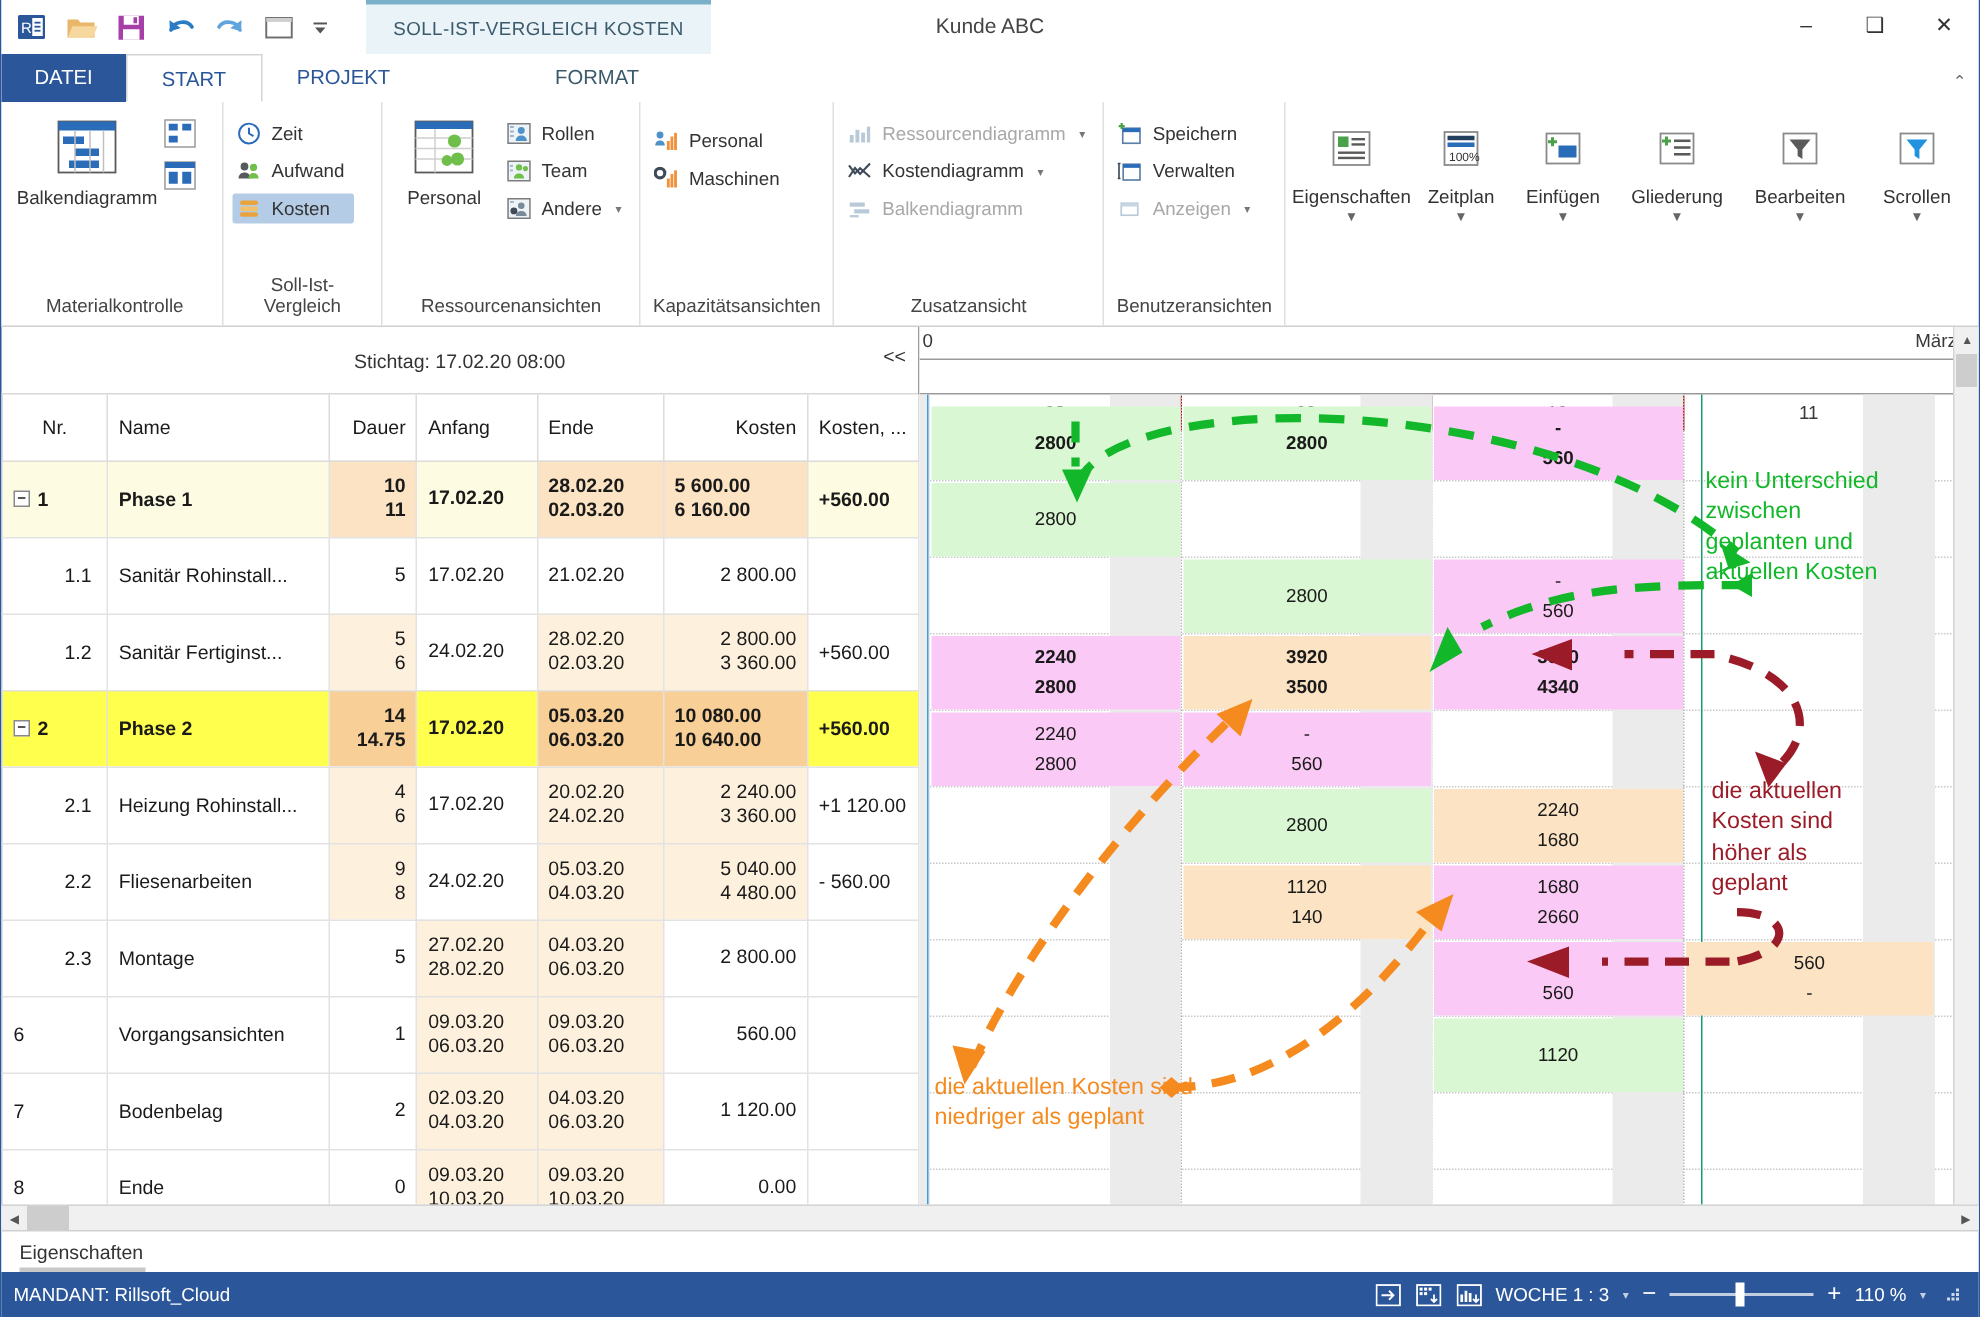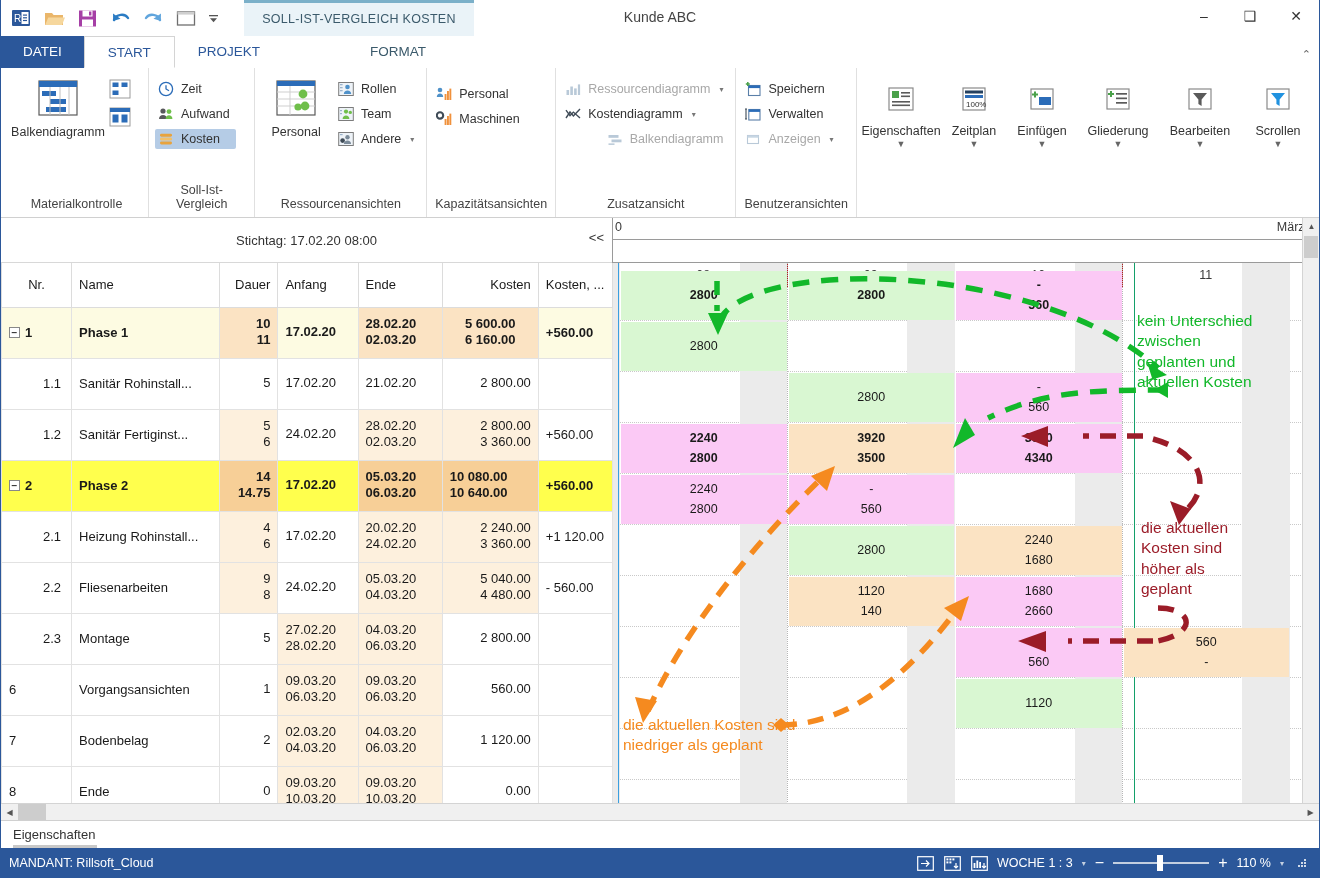--- a/index.html
+++ b/index.html
@@ -36,21 +36,21 @@
   .ribbon { flex:0 0 150px; background:#fff; border-bottom:1px solid #d0d0d0; display:flex; position:relative; padding-left:4px; }
   .rgroup { display:flex; flex-direction:column; justify-content:space-between; border-right:1px solid #e0e0e0; padding:6px 6px 0 6px; position:relative; }
   .rgroup:last-child { border-right:none; }
   .rgroup-body { display:flex; align-items:flex-start; gap:4px; flex:1; }
   .rgroup-label { text-align:center; font-size:12.5px; color:#444; padding:3px 2px 6px; }
   .bigbtn { display:flex; flex-direction:column; align-items:center; width:94px; padding-top:4px; }
   .bigbtn .lbl { font-size:12.5px; color:#333; margin-top:4px; }
   .smallcol { display:flex; flex-direction:column; gap:5px; padding-top:5px; }
   .sbtn { display:flex; align-items:center; gap:7px; padding:2px 6px 2px 3px; font-size:12.5px; color:#333; white-space:nowrap; border-radius:2px; }
   .sbtn.sel { background:#b5cce6; }
-  .sbtn.dis { color:#a8a8a8;justify-content:flex-end; }
+  .sbtn.dis { color:#a8a8a8; }
   .sbtn .car { color:#777; font-size:8px; margin-left:2px; }
   .vbtn { display:flex; flex-direction:column; align-items:center; width:76px; padding-top:6px; }
   .vbtn .lbl { font-size:12.5px; color:#333; margin-top:5px; text-align:center; }
   .vbtn .car { color:#666; font-size:9px; margin-top:1px; }
 
   .mini { width:16px; height:16px; flex:0 0 16px; display:inline-block; }
 
   
   .content { flex:1; display:flex; position:relative; min-height:0; }
   .leftpane { width:612px; flex:0 0 612px; display:flex; flex-direction:column; border-right:1px solid #9a9a9a; }
@@ -565,21 +565,21 @@
                   <span>17.02.20</span>
                 </span>
               </td>
      <td class="bg-peach2 row-phase">
                 <span class="twoline">
                   <span>28.02.20</span>
                   <span>02.03.20</span>
                 </span>
               </td>
      <td class="bg-peach2 right row-phase">
-                <span class="twoline" style="align-items:center">
+                <span class="twoline" style="align-items:flex-start">
                   <span>5 600.00</span>
                   <span>6 160.00</span>
                 </span>
               </td>
      <td class="bg-lightyellow row-phase">+560.00</td>
             </tr>
             <tr>
               <td class="bg-white ">
        <span class="nrwrap indent1">
                   <span class="num">1.1</span>

